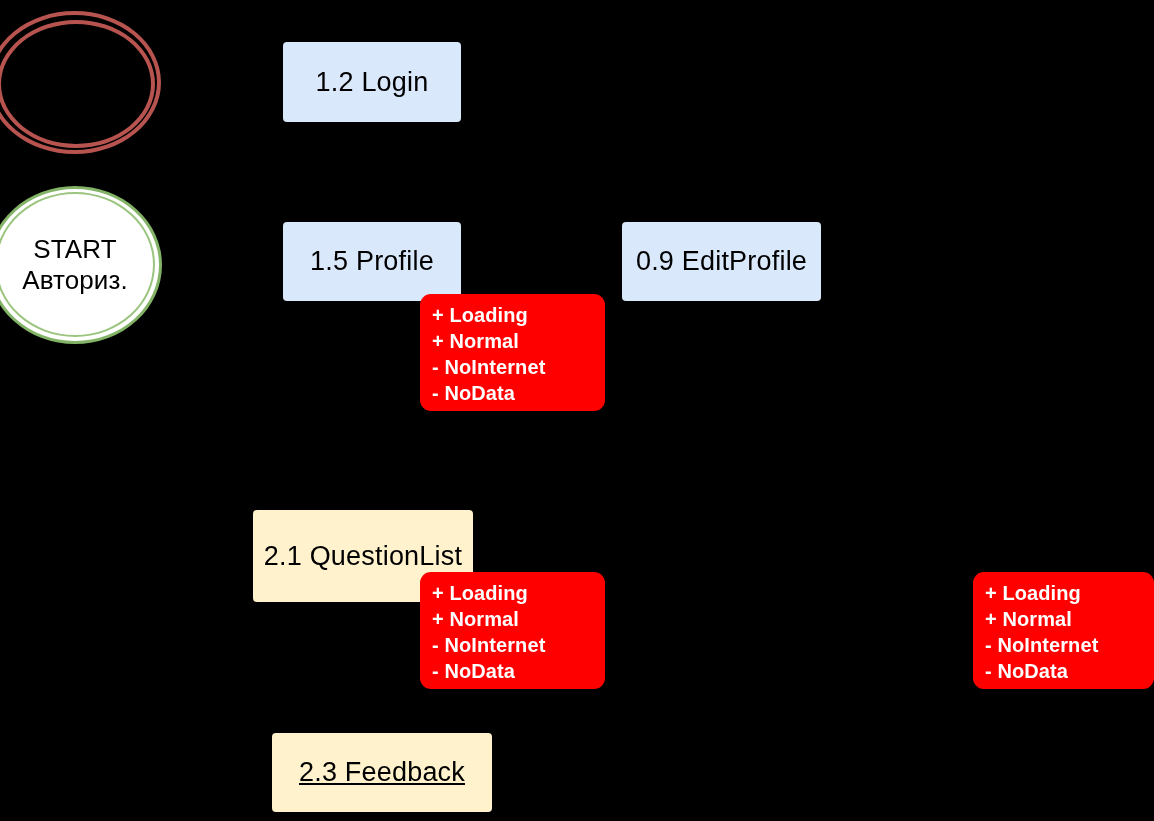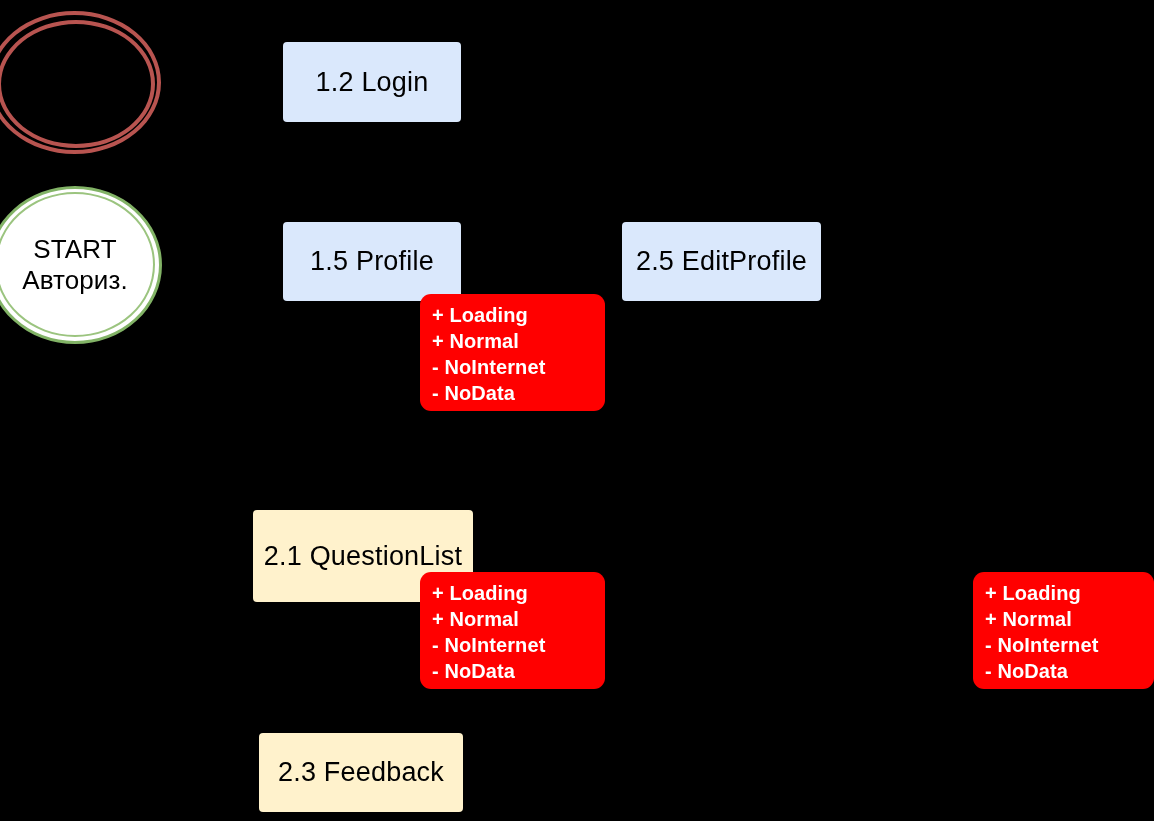--- a/index.html
+++ b/index.html
@@ -125,21 +125,21 @@
   <div class="node-box node-blue" style="left:283px; top:42px; width:178px; height:80px;">
     <span>1.2 Login</span>
   </div>
 
 
   <div class="node-box node-blue" style="left:283px; top:222px; width:178px; height:79px;">
     <span>1.5 Profile</span>
   </div>
 
   <div class="node-box node-blue" style="left:622px; top:222px; width:199px; height:79px;">
-    <span>2.5 EditProfile</span>
+    <span>0.9 EditProfile</span>
   </div>
 
   <div class="state-box" style="left:420px; top:294px; width:185px; height:117px;">
     <span class="state-line">+ Loading</span>
     <span class="state-line">+ Normal</span>
     <span class="state-line">- NoInternet</span>
     <span class="state-line">- NoData</span>
   </div>
 
   <div class="node-box node-cream" style="left:246px; top:510px; width:220px; height:92px;margin-left:7px;">
@@ -154,17 +154,17 @@
   </div>
 
 
   <div class="state-box" style="left:973px; top:572px; width:181px; height:117px;">
     <span class="state-line">+ Loading</span>
     <span class="state-line">+ Normal</span>
     <span class="state-line">- NoInternet</span>
     <span class="state-line">- NoData</span>
   </div>
 
-  <div class="node-box node-cream" style="left:259px; top:733px; width:204px; height:79px;">
+  <div class="node-box node-cream" style="left:272px; top:733px; width:220px; height:79px;text-decoration:underline;">
     <span>2.3 Feedback</span>
   </div>
 
 </div>
 
 </body></html>

